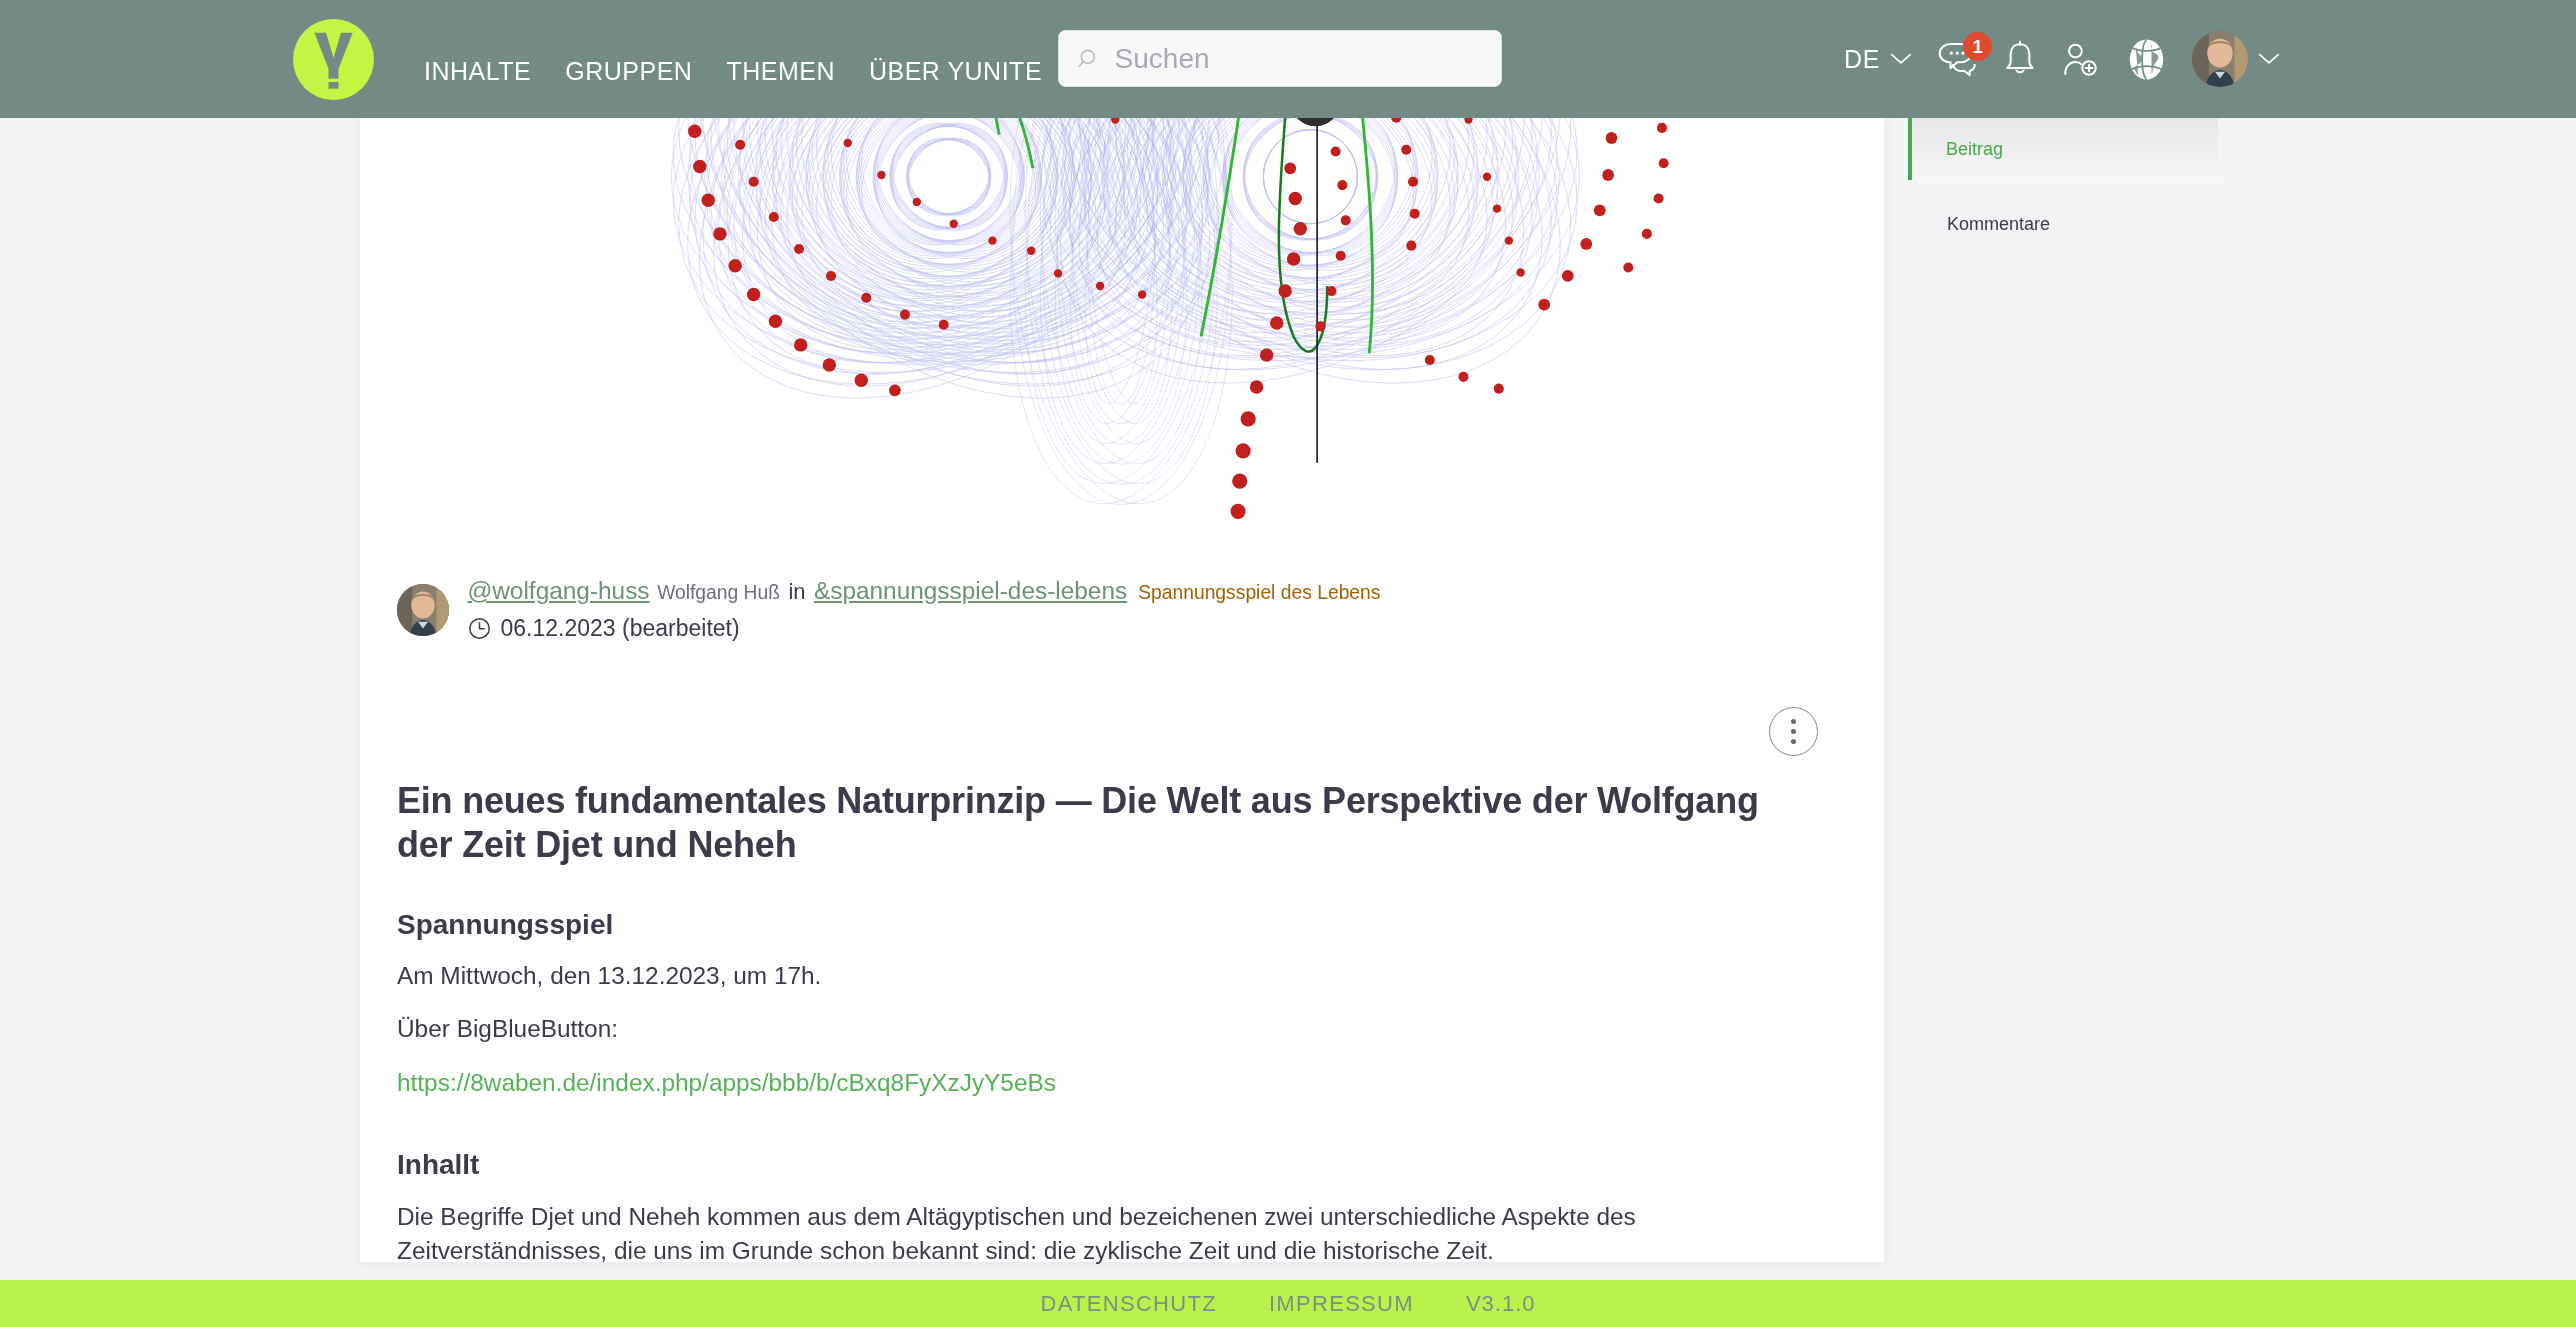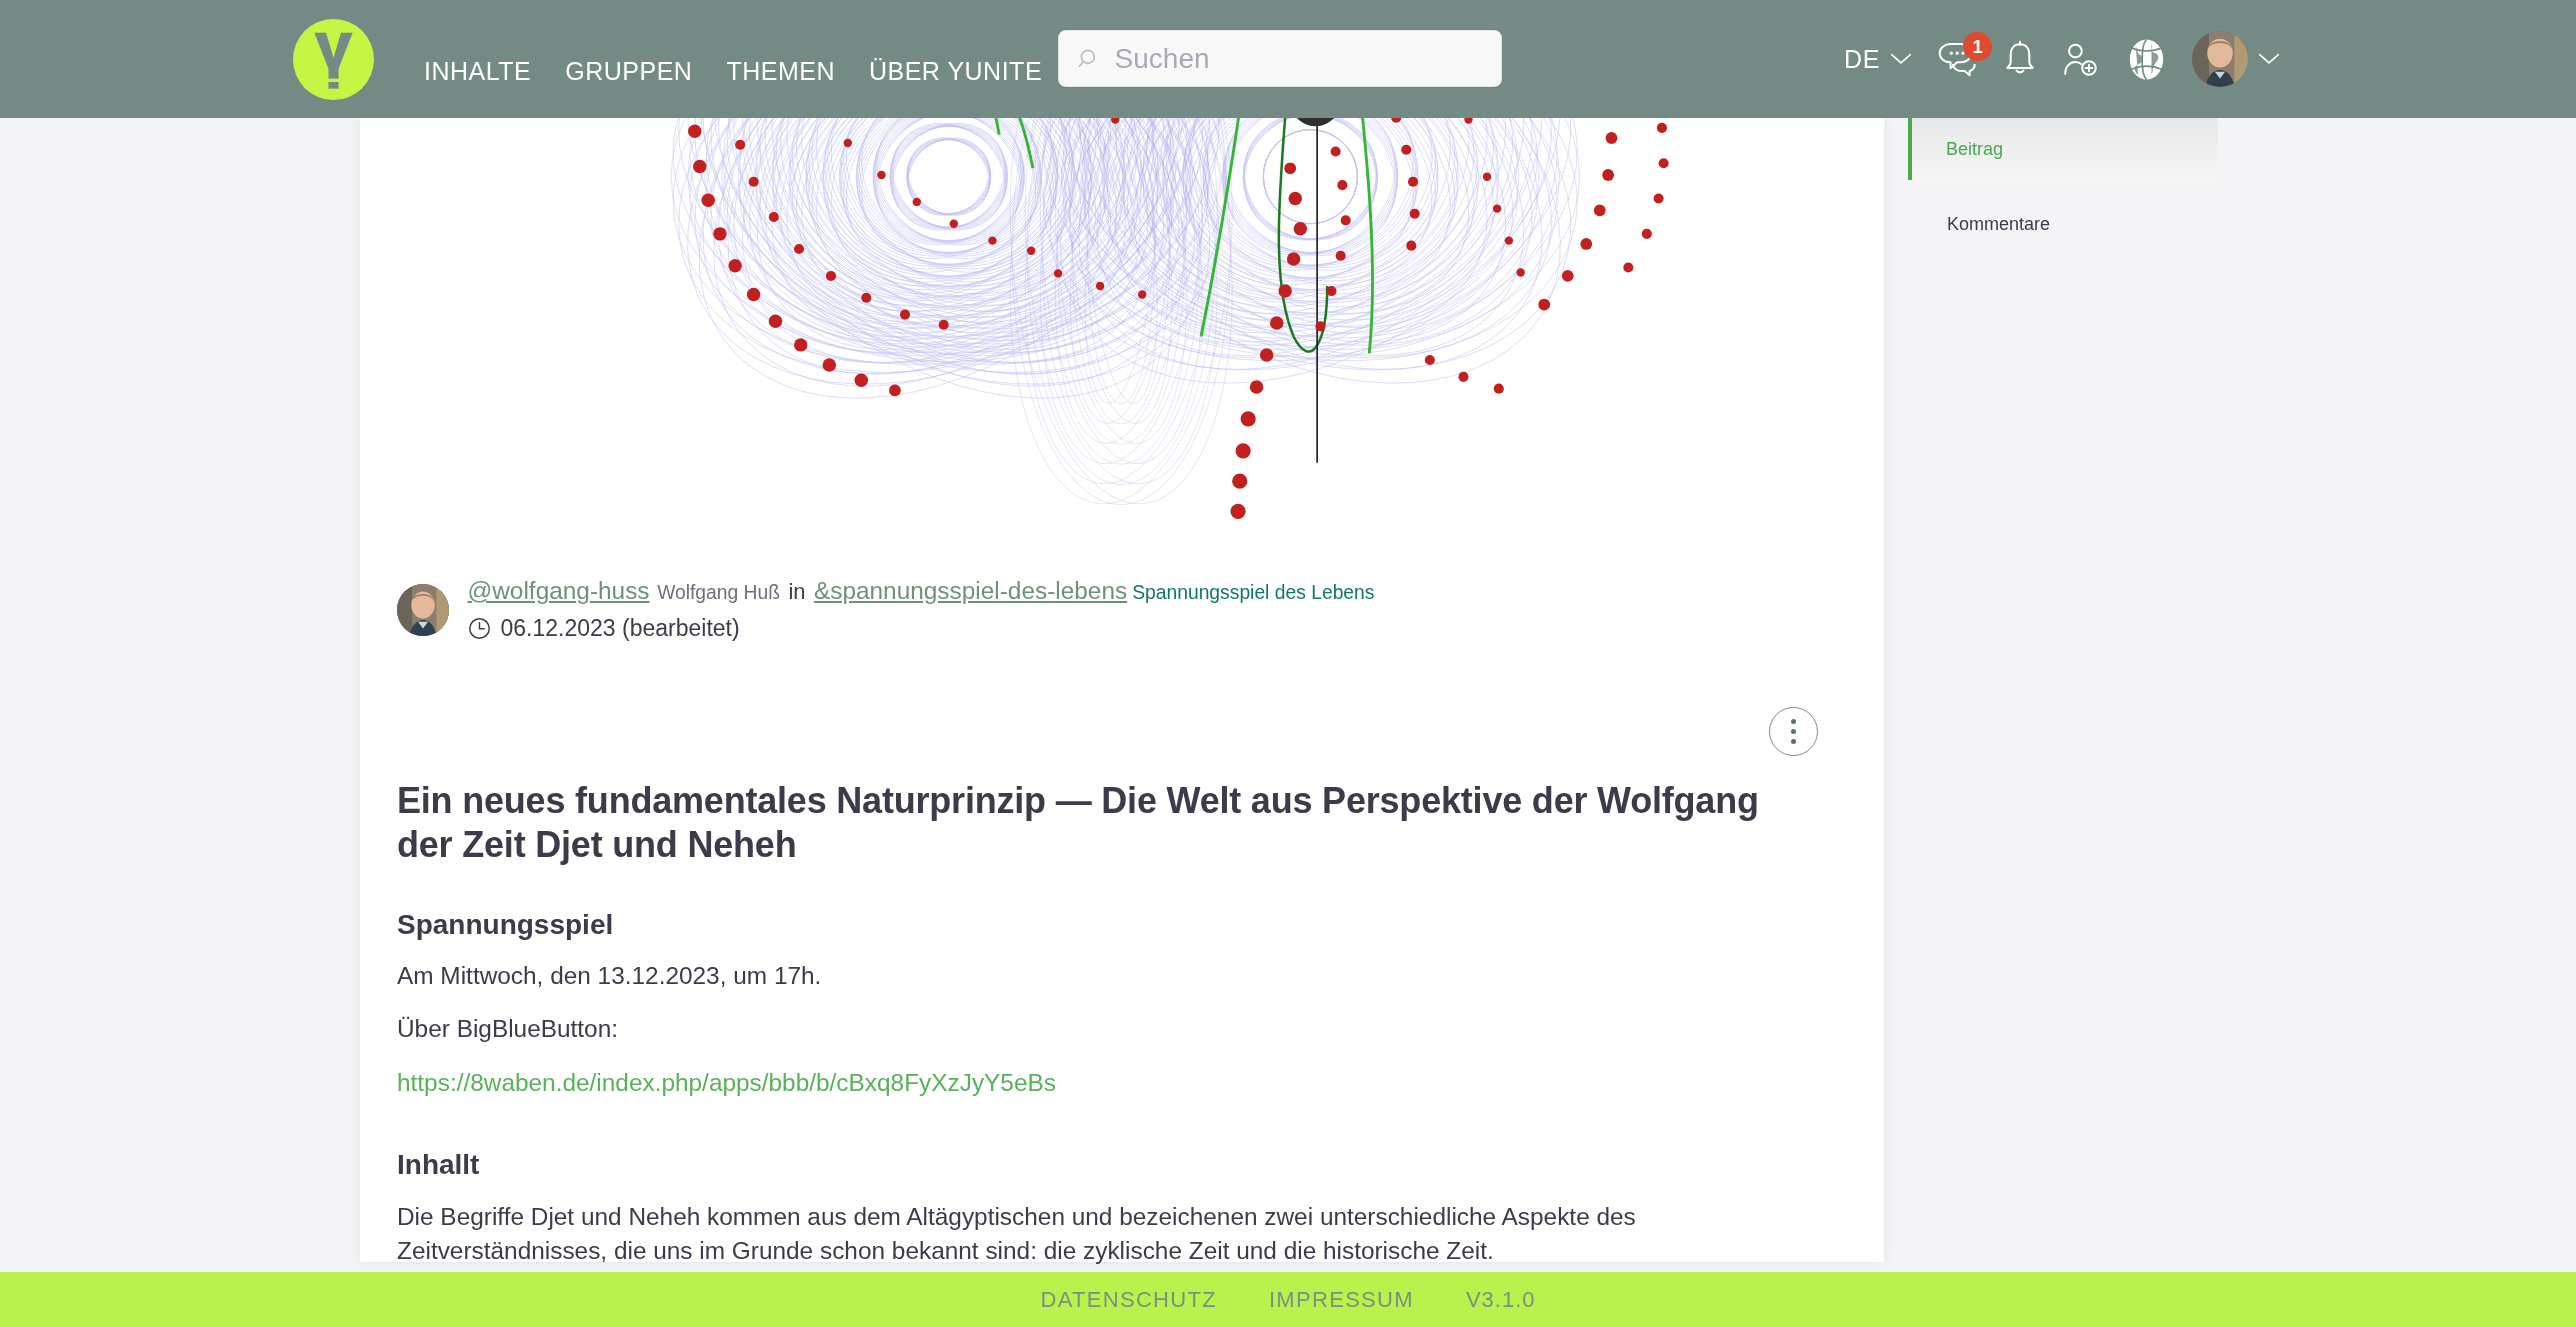--- a/index.html
+++ b/index.html
@@ -172,21 +172,21 @@
     flex: 0 0 auto;
     margin-top: 5px;
     position: relative;
   }
   .byline-text { margin-left: 18.5px; }
   .byline-row1 { font-size: 0; line-height: 1; white-space: nowrap; }
   .handle { color: #6f9179; font-size: 24.4px; }
   .realname { color: #6e6e7c; font-size: 19.3px; margin-left: 7.6px; }
   .in-word { color: #3b3b4a; font-size: 22px; margin: 0 8.4px; }
   .grouphandle { color: #6f9179; font-size: 24.4px; }
-  .groupname { color: #0f766e; font-size: 19.3px; margin-left: 5px; }
+  .groupname { color: #a16207; font-size: 19.3px; margin-left: 11px; }
   .byline-row2 {
     margin-top: 11.8px;
     display: flex;
     align-items: center;
     color: #3b3b4a;
     font-size: 23px;
   }
   .clock-ico { margin-right: 10px; display:block; }
 
   .kebab {
@@ -252,21 +252,21 @@
     padding-left: 34px;
     background: linear-gradient(180deg,#e7e7e9 0%, #f6f6f7 100%);
   }
   .side-tab.second { margin-top: 13.5px; }
 
   
   .footer {
     position: absolute;
     bottom: 0; left: 0;
     width: 2576px;
-    height: 55px;
+    height: 47px;
     background: #b9f24a;
     display: flex;
     align-items: center;
     justify-content: center;
     gap: 52px;
     z-index: 40;
   }
   .footer a {
     color: #7a8f86;
     font-size: 22px;

